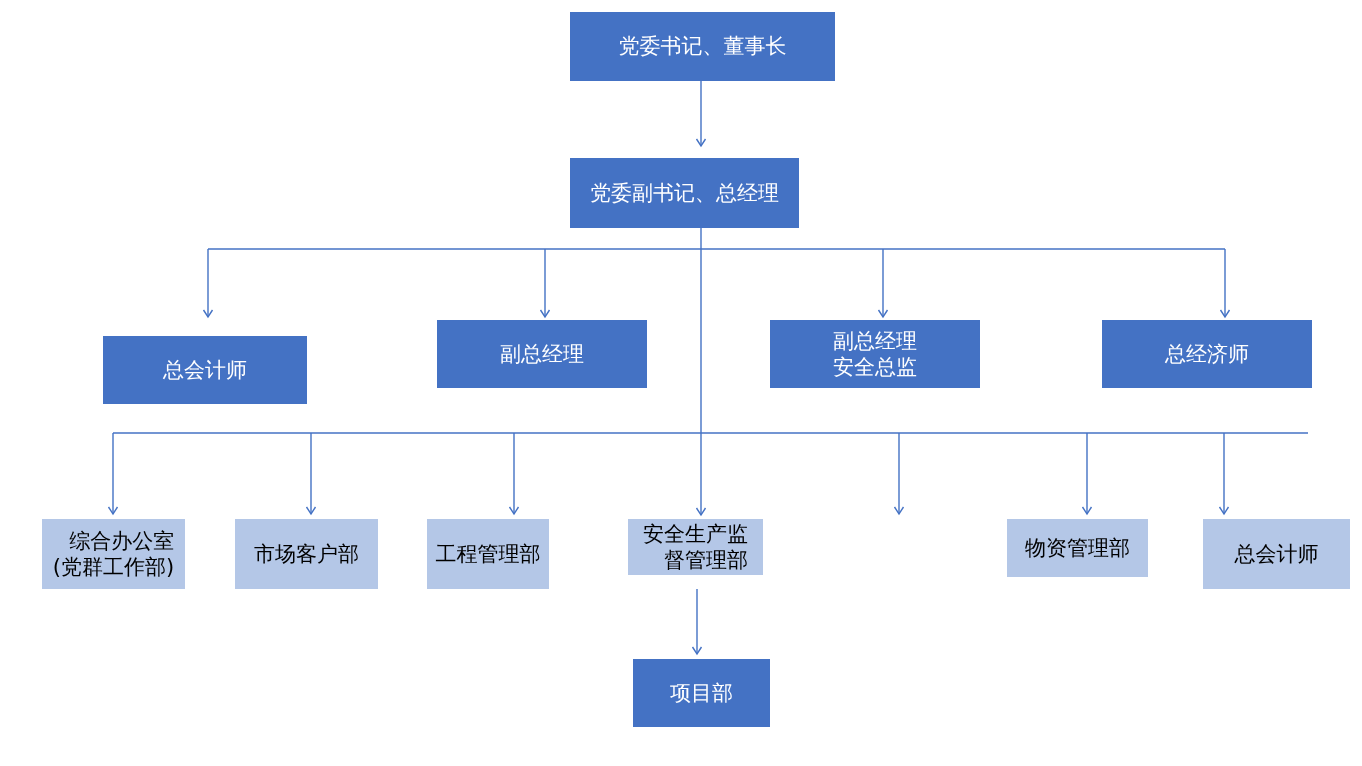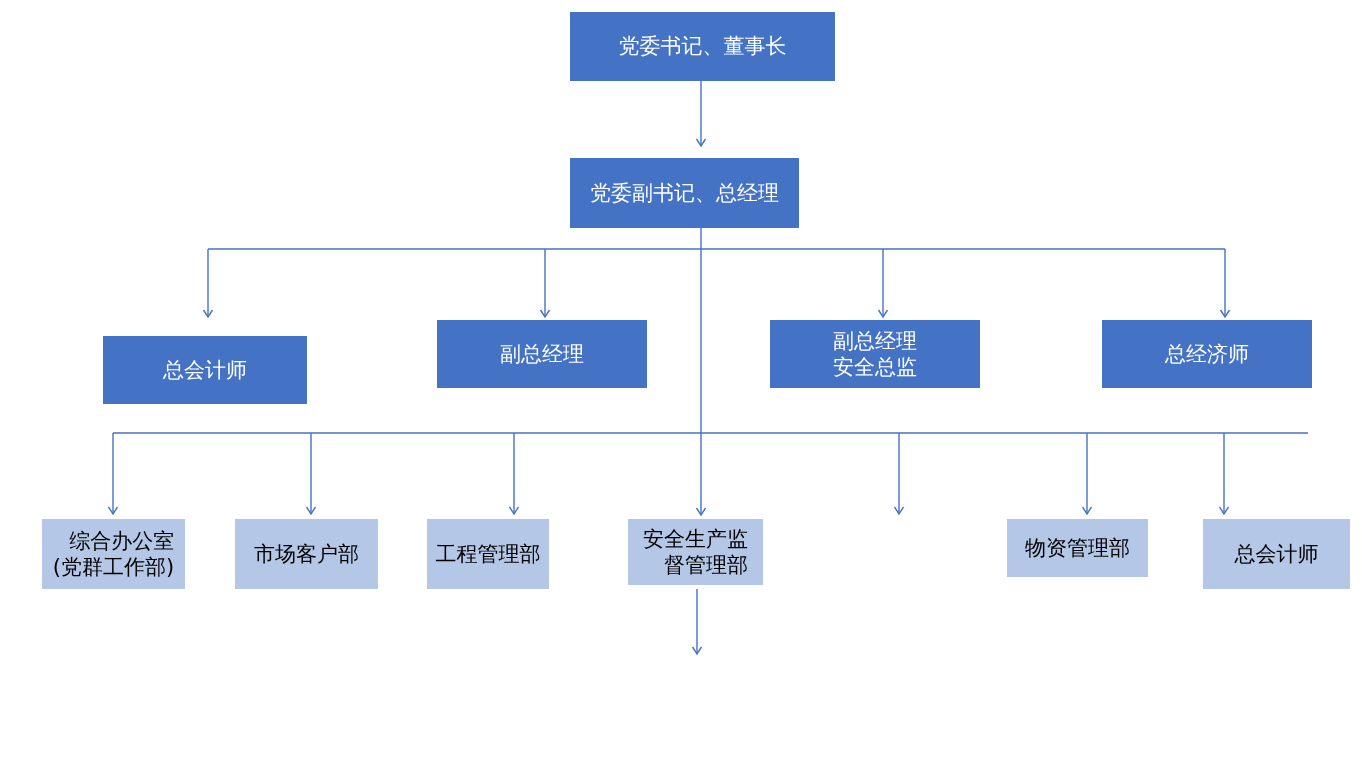--- a/index.html
+++ b/index.html
@@ -77,19 +77,20 @@
   <div class="node primary" style="left:103px; top:336px; width:204px; height:68px;">总会计师</div>
   <div class="node primary" style="left:437px; top:320px; width:210px; height:68px;">副总经理</div>
   <div class="node primary" style="left:770px; top:320px; width:210px; height:68px;">副总经理
 安全总监</div>
   <div class="node primary" style="left:1102px; top:320px; width:210px; height:68px;">总经济师</div>
 
   <div class="node secondary" style="left:235px; top:519px; width:143px; height:70px;">市场客户部</div>
   <div class="node secondary" style="left:42px; top:519px; width:143px; height:70px;">综合办公室
 (党群工作部)</div>
   <div class="node secondary" style="left:427px; top:519px; width:122px; height:70px;">工程管理部</div>
-  <div class="node secondary" style="left:628px; top:519px; width:135px; height:66px;">安全生产监
+  <div class="node secondary" style="left:628px; top:519px; width:135px; height:56px;">安全生产监
 督管理部</div>
   <div class="node secondary" style="left:1007px; top:519px; width:141px; height:58px;">物资管理部</div>
   <div class="node secondary" style="left:1203px; top:519px; width:147px; height:70px;">总会计师</div>
 
+  <div class="node primary" style="left:633px; top:659px; width:137px; height:68px;">项目部</div>
 
 </div>
 
 </body></html>

